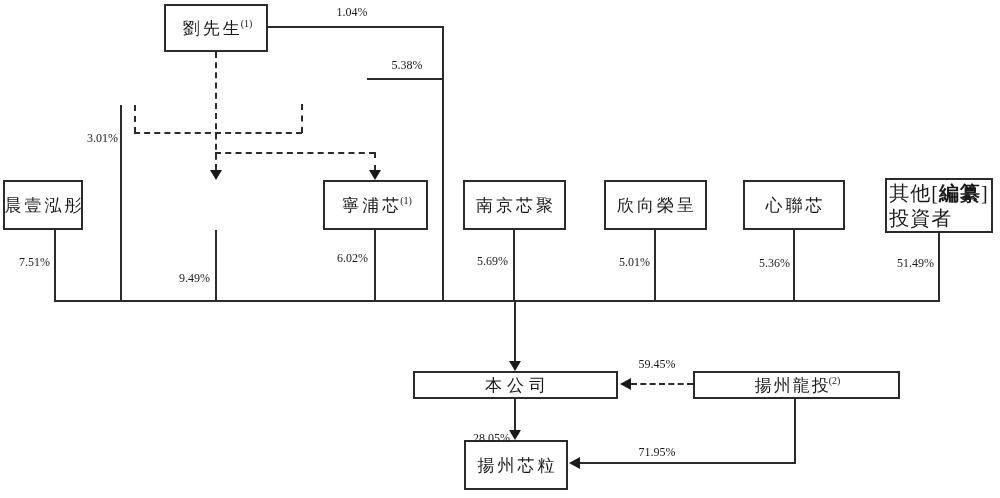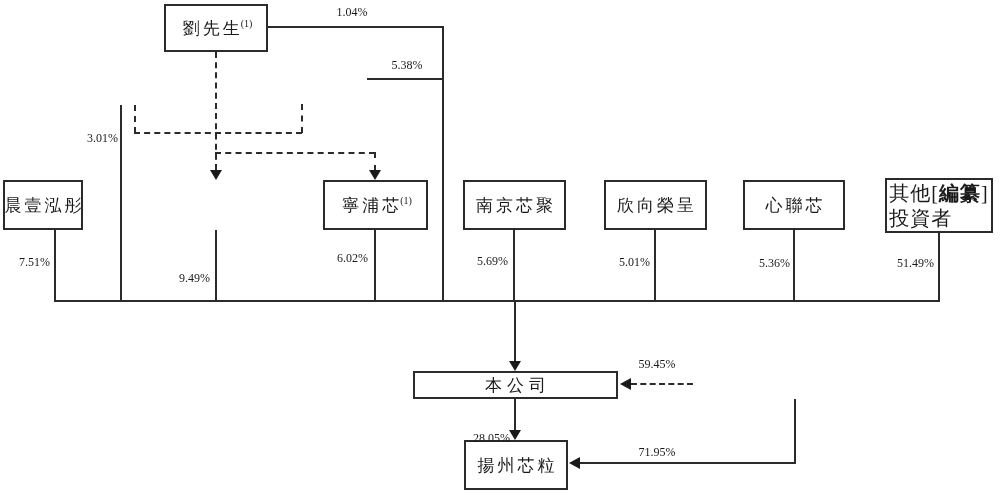--- a/index.html
+++ b/index.html
@@ -124,20 +124,23 @@
   <div class="node" style="left:743px;top:180px;width:102px;height:50px;">
     <span>心聯芯</span>
   </div>
   <div class="node" style="left:885px;top:178px;width:108px;height:55px;">
     <span class="two-line"><span>其他[</span><b>編纂</b><span>]</span><br><span>投資者</span></span>
   </div>
 
   <div class="node" style="left:413px;top:371px;width:205px;height:28px;letter-spacing:5px;text-indent:5px;">
     <span>本公司</span>
   </div>
+  <div class="node" style="left:693px;top:371px;width:207px;height:28px;letter-spacing:2px;text-indent:2px;">
+    <span><span>揚州龍投</span><sup>(2)</sup></span>
+  </div>
   <div class="node" style="left:464px;top:440px;width:104px;height:50px;justify-content:center;">
     <span>揚州芯粒</span>
   </div>
 
   <div class="pct center" style="left:322px;top:5px;width:60px;">1.04%</div>
   <div class="pct center" style="left:377px;top:58px;width:60px;">5.38%</div>
   <div class="pct right" style="left:58px;top:131px;width:60px;">3.01%</div>
 
   <div class="pct right" style="left:0px;top:255px;width:50px;">7.51%</div>
   <div class="pct right" style="left:152px;top:255px;width:58px;margin-top:16px;">9.49%</div>

